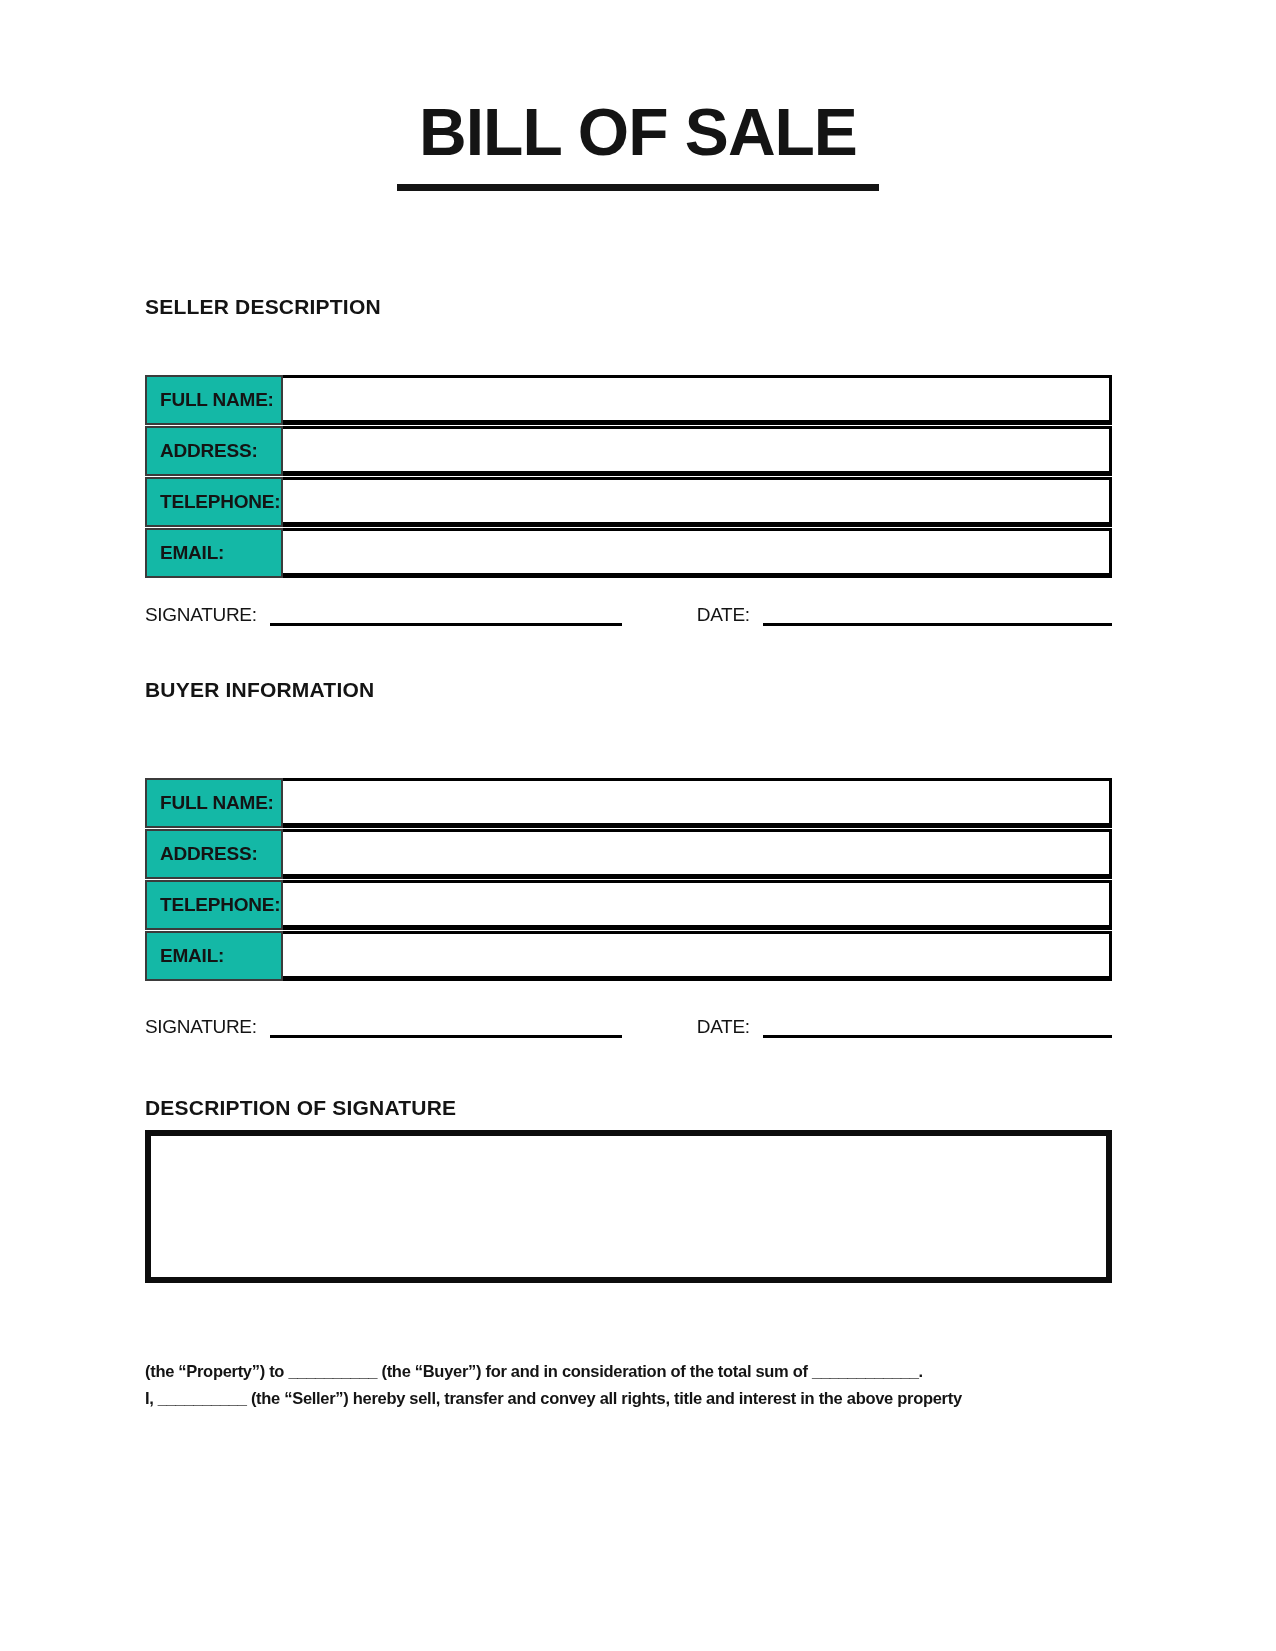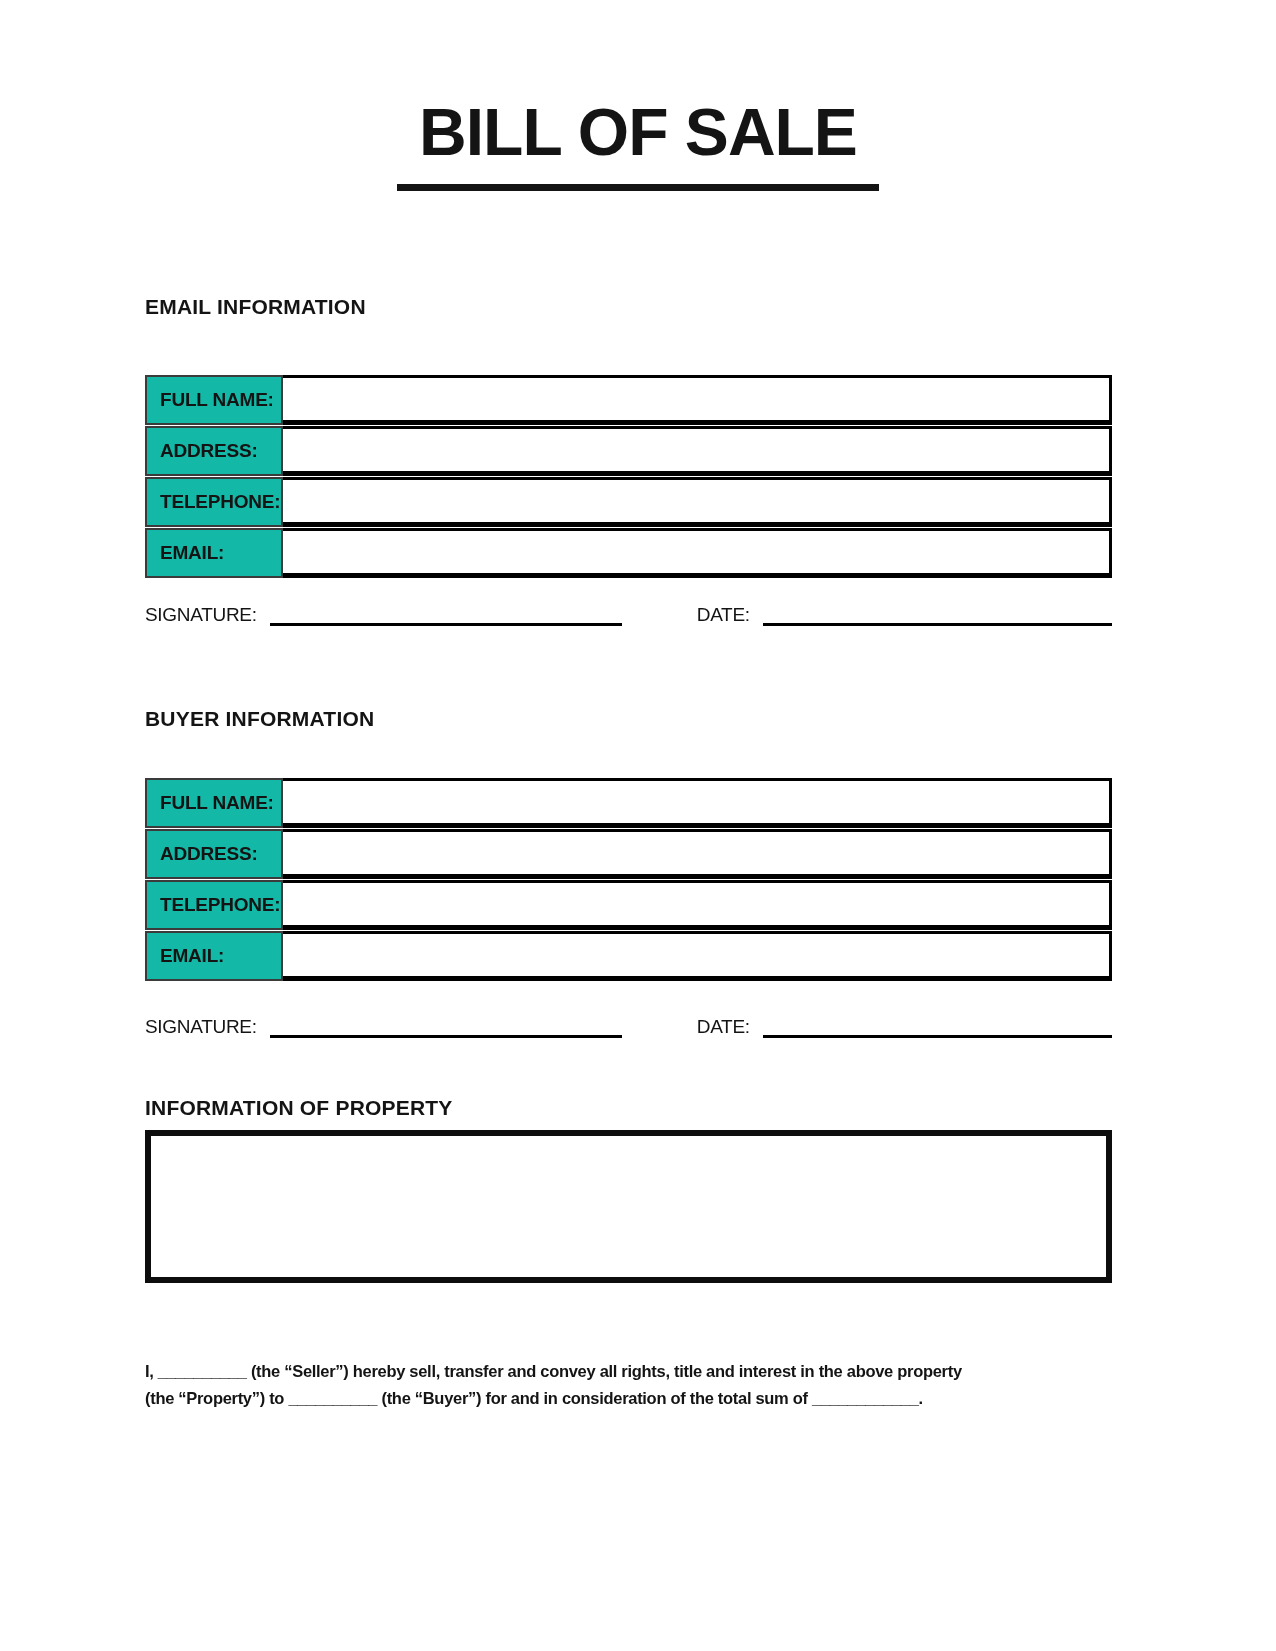--- a/index.html
+++ b/index.html
@@ -142,21 +142,21 @@
 </head>
 <body>
 
 <div class="page">
 
   <div class="title-block">
     <h1>BILL OF SALE</h1>
     <div class="title-underline"></div>
   </div>
 
-  <div class="section-heading" style="top:295px;">EMAIL INFORMATION</div>
+  <div class="section-heading" style="top:295px;">SELLER DESCRIPTION</div>
 
   <div class="info-table" style="top:375px;">
     <div class="field-row">
       <div class="field-label">FULL NAME:</div>
       <div class="field-value"></div>
     </div>
     <div class="field-row">
       <div class="field-label">ADDRESS:</div>
       <div class="field-value"></div>
     </div>
@@ -170,21 +170,21 @@
     </div>
   </div>
 
   <div class="sig-row" style="top:600px;">
     <div class="sig-label">SIGNATURE:</div>
     <div class="sig-line signature"></div>
     <div class="sig-label date">DATE:</div>
     <div class="sig-line date"></div>
   </div>
 
-  <div class="section-heading" style="top:707px;text-align:right;">BUYER INFORMATION</div>
+  <div class="section-heading" style="top:678px;text-align:right;">BUYER INFORMATION</div>
 
   <div class="info-table" style="top:778px;">
     <div class="field-row">
       <div class="field-label">FULL NAME:</div>
       <div class="field-value"></div>
     </div>
     <div class="field-row">
       <div class="field-label">ADDRESS:</div>
       <div class="field-value"></div>
     </div>
@@ -198,22 +198,22 @@
     </div>
   </div>
 
   <div class="sig-row" style="top:1012px;">
     <div class="sig-label">SIGNATURE:</div>
     <div class="sig-line signature"></div>
     <div class="sig-label date">DATE:</div>
     <div class="sig-line date"></div>
   </div>
 
-  <div class="section-heading" style="top:1096px;">INFORMATION OF PROPERTY</div>
+  <div class="section-heading" style="top:1096px;">DESCRIPTION OF SIGNATURE</div>
   <div class="description-box"></div>
 
   <div class="statement">
+    <div class="line">(the “Property”) to __________  (the “Buyer”) for and in consideration of the total sum of ____________.</div>
     <div class="line">I, __________ (the “Seller”) hereby sell, transfer and convey all rights, title and interest in the above property</div>
-    <div class="line">(the “Property”) to __________  (the “Buyer”) for and in consideration of the total sum of ____________.</div>
   </div>
 
 
 </div>
 
 </body></html>

